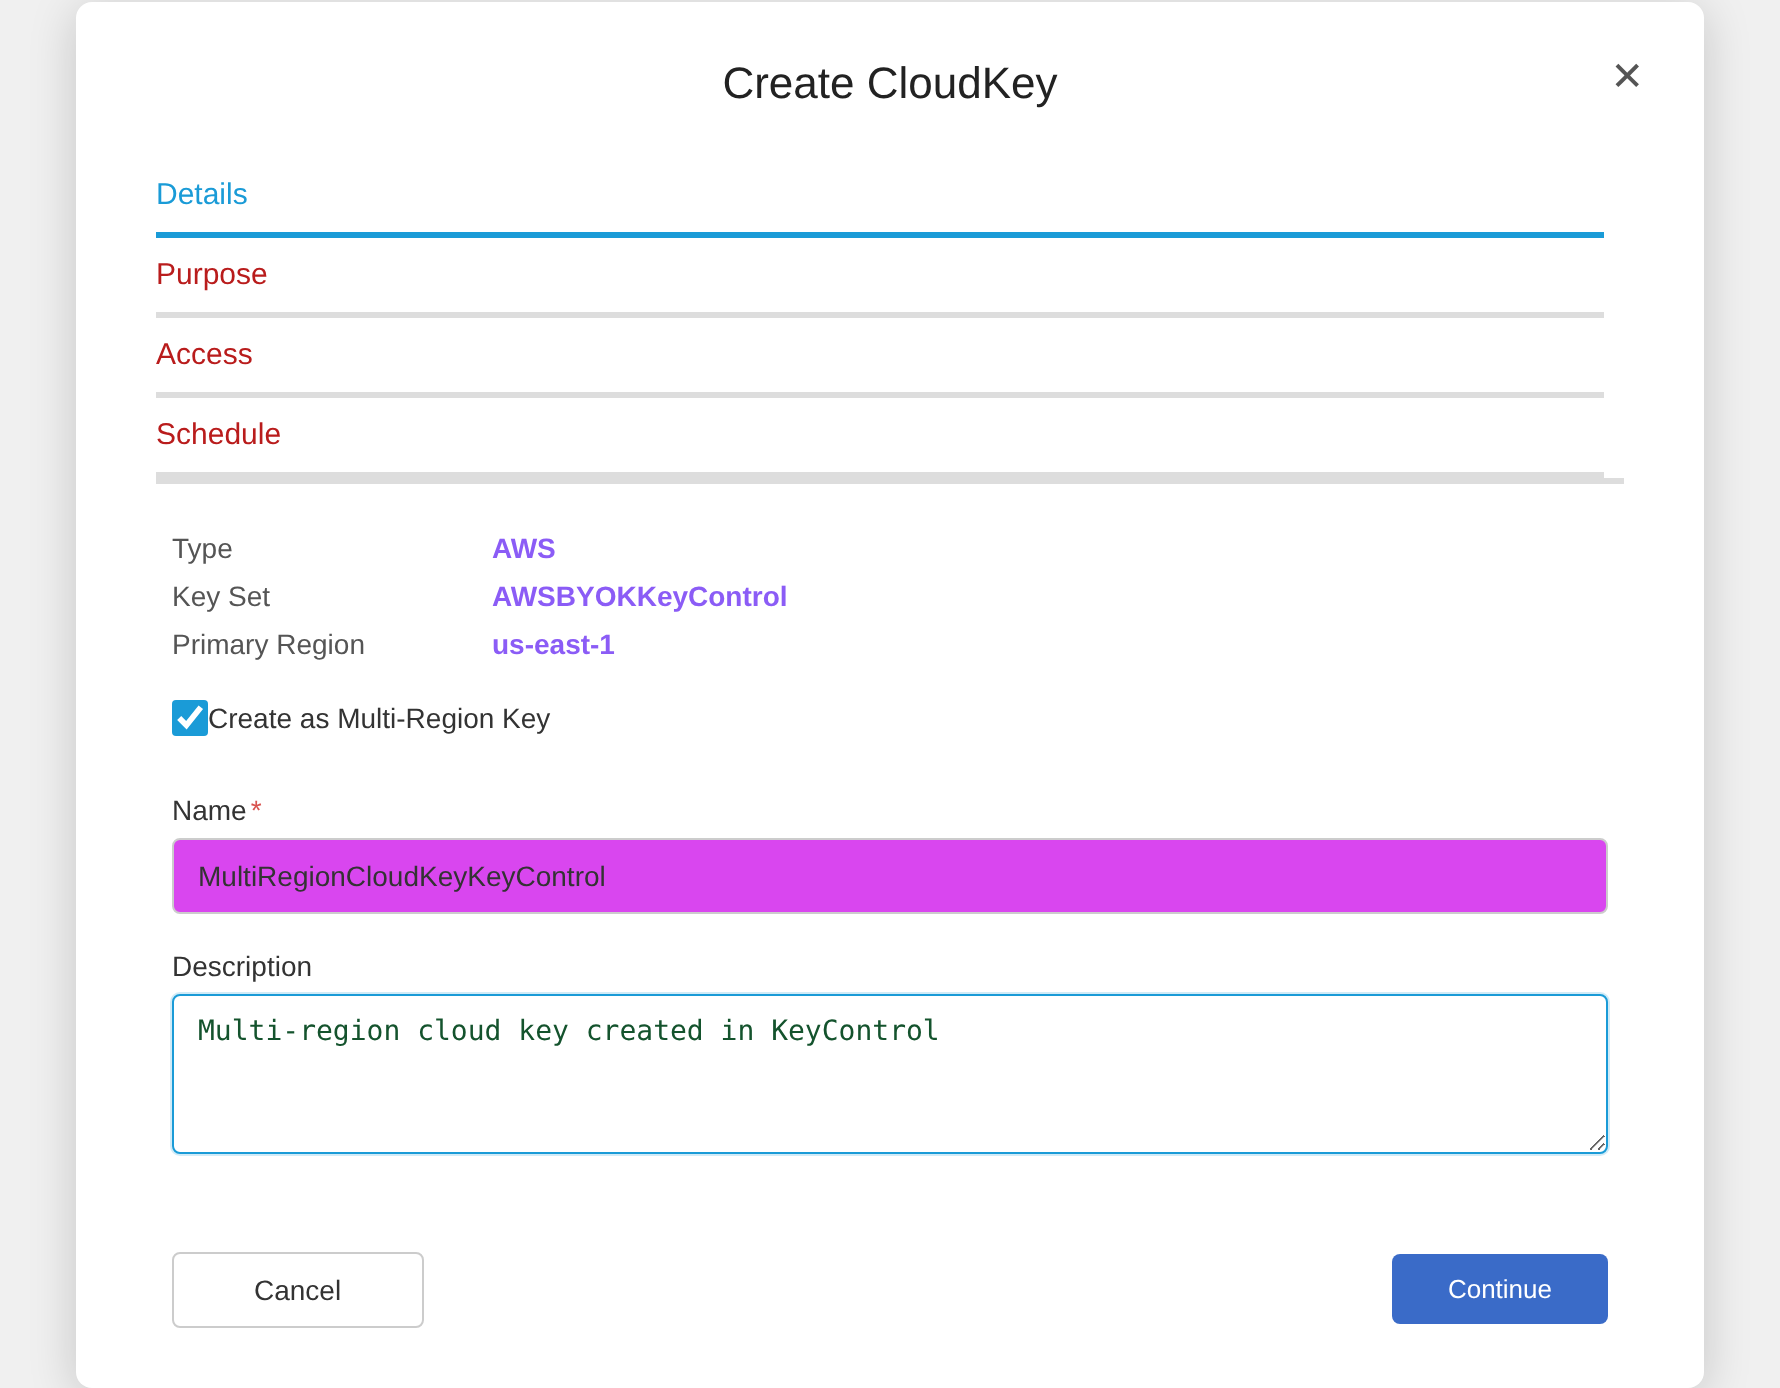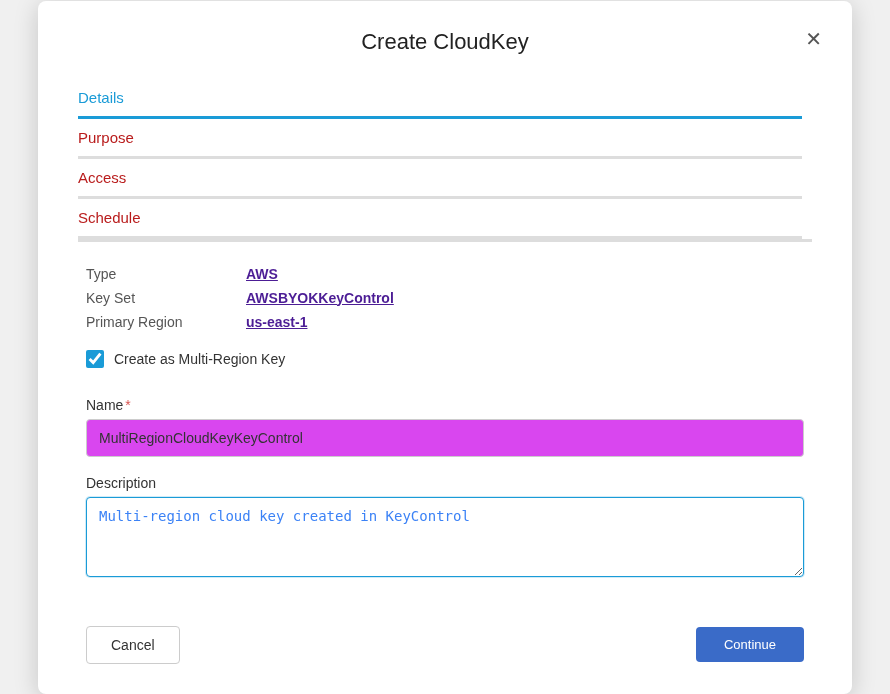--- a/index.html
+++ b/index.html
@@ -85,30 +85,28 @@
       margin-bottom: 8px;
     }
     .info-label {
       color: #555;
       width: 160px;
       font-size: 14px;
       flex-shrink: 0;
     }
     .info-value {
       font-weight: 700;
-      color: #4c1d95;
-      font-size: 14px;
-      text-decoration: underline;
+      color: #8b5cf6;
+      font-size: 14px;
     }
 
     .checkbox-row {
       display: flex;
       align-items: center;
       margin-bottom: 29px;
-      gap: 10px;
     }
     .checkbox-input {
       width: 18px;
       height: 18px;
       accent-color: #1a9bd7;
       cursor: pointer;
     }
     .checkbox-label {
       font-size: 14px;
       color: #333;
@@ -135,39 +133,39 @@
       color: #333;
       outline: none;
       background: #d946ef;
     }
     .textarea-input {
       width: 100%;
       border: 1px solid #1a9bd7;
       border-radius: 4px;
       padding: 10px 12px;
       font-size: 14px;
-      color: #3b82f6;
+      color: #14532d;
       outline: none;
       background: white;
       resize: vertical;
       min-height: 80px;
       box-shadow: 0 0 0 1px rgba(26,155,215,0.2);
     }
 
     .modal-footer {
       display: flex;
       justify-content: space-between;
       align-items: center;
       padding: 28px 48px 0 48px;
     }
     .cancel-btn {
       background: white;
       border: 1px solid #ccc;
       border-radius: 4px;
-      padding: 10px 24px;
+      padding: 10px 40px;
       font-size: 14px;
       color: #333;
       cursor: pointer;
     }
     .continue-btn {
       background: #3a6bc8;
       border: none;
       border-radius: 4px;
       padding: 10px 28px;
       font-size: 13px;

